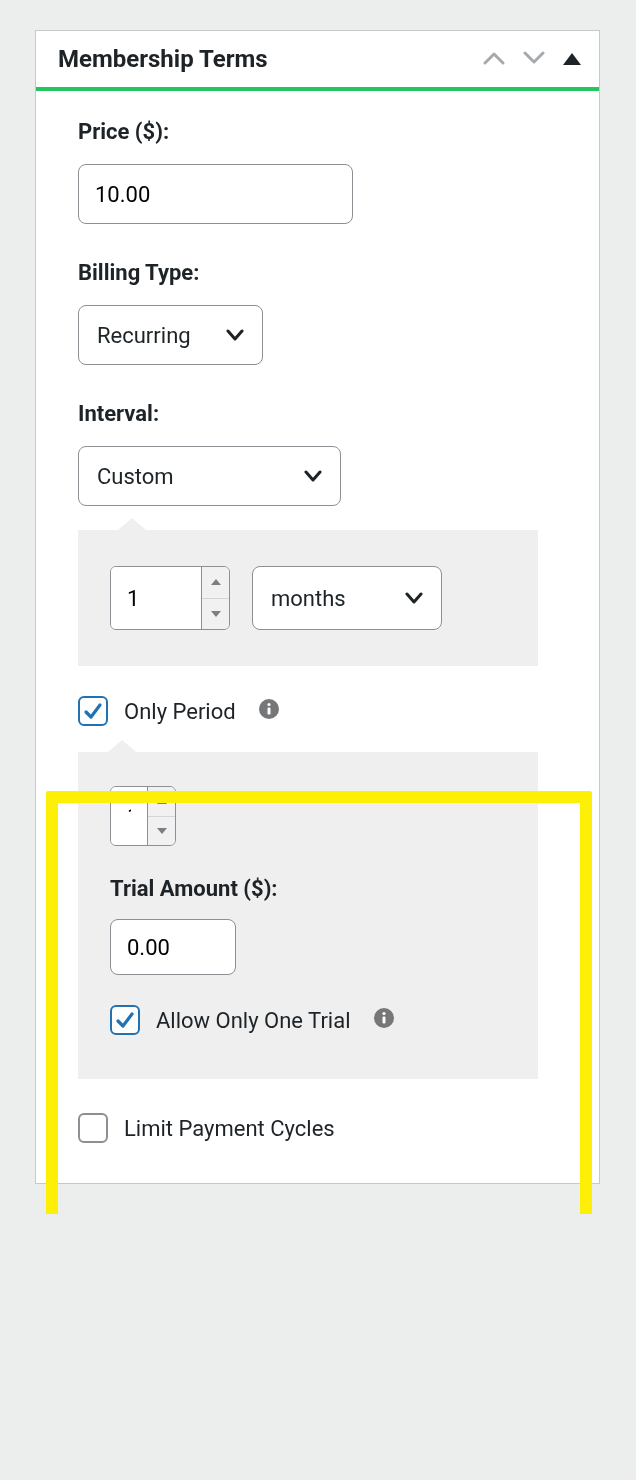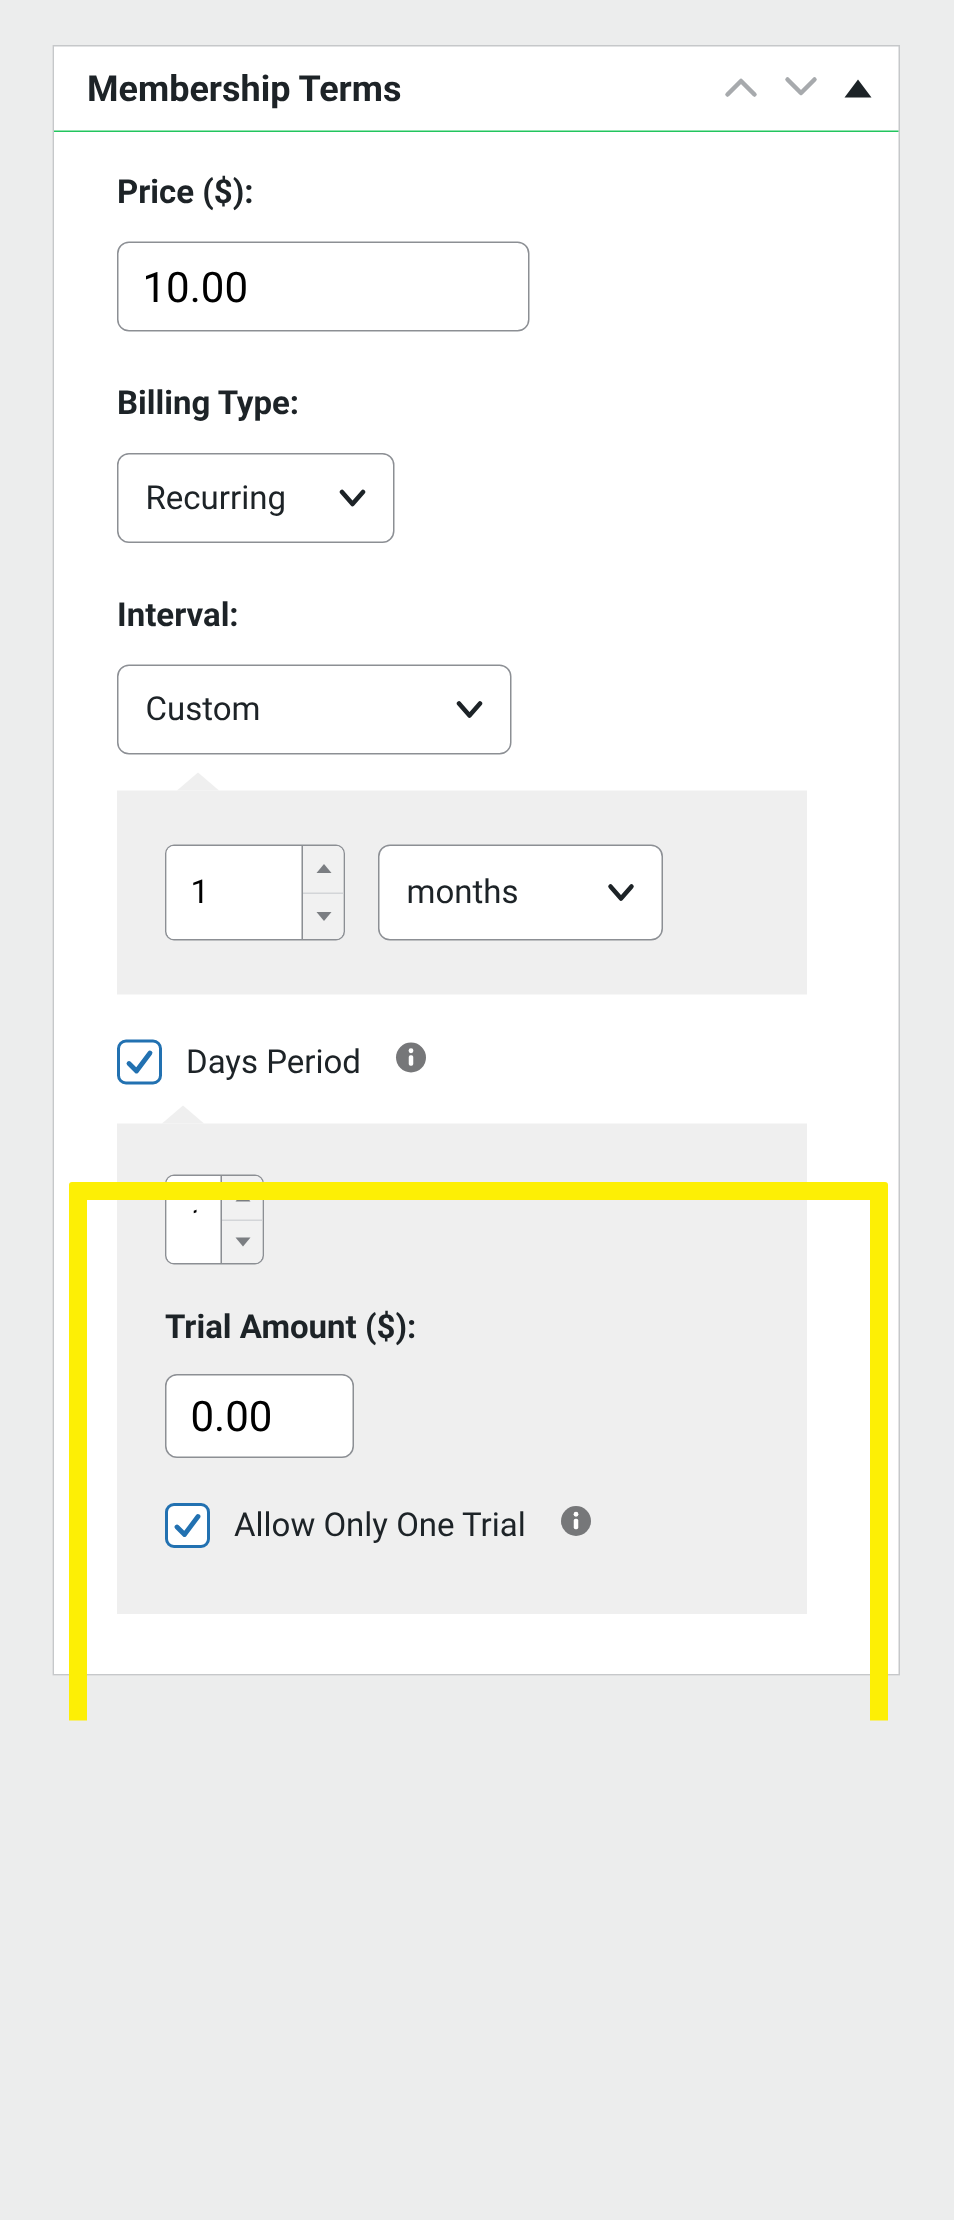--- a/index.html
+++ b/index.html
@@ -15,21 +15,21 @@
   .panel {
     background: #fff;
     border: 1px solid #c6c8ca;
     width: 565px;
   }
 
   .panel-header {
     display: flex;
     align-items: center;
     padding: 14px 18px 14px 22px;
-    border-bottom: 1px solid #22c55e;
+    border-bottom: 4px solid #22c55e;
     justify-content: space-between;
   }
   .panel-title {
     font-size: 24px;
     font-weight: 700;
     flex: 1;
   }
   .hdr-controls {
     display: flex;
     align-items: center;
@@ -53,21 +53,21 @@
   .field-label {
     font-size: 22px;
     font-weight: 700;
     margin-bottom: 20px;
   }
 
   .text-input {
     height: 60px;
     border: 1px solid #8c8f94;
     border-radius: 8px;
-    font-size: 28px;
+    font-size: 22px;
     padding: 0 16px;
     background: #fff;
     font-family: inherit;
   }
   .price-input { width: 275px; }
 
   .block { margin-bottom: 36px; }
 
   .select-like {
     height: 60px;
@@ -287,21 +287,21 @@
         </div>
       </div>
     </div>
 
     <div class="check-row">
       <span class="checkbox checked">
         <svg width="20" height="20" viewBox="0 0 20 20">
             <polyline points="3,11 8,16 17,4" fill="none" stroke="#2271b1" stroke-width="3.2" stroke-linecap="round" stroke-linejoin="round"></polyline>
           </svg>
       </span>
-      <span>Days Period</span>
+      <span>Only Period</span>
       <span class="info">
         <svg width="22" height="22" viewBox="0 0 22 22">
             <circle cx="11" cy="11" r="10" fill="#767779"></circle>
             <circle cx="11" cy="6.5" r="1.6" fill="#fff"></circle>
             <rect x="9.5" y="9.5" width="3" height="7" rx="1.2" fill="#fff"></rect>
           </svg>
       </span>
     </div>
 
     <div class="trial-box">
@@ -334,17 +334,23 @@
         <span class="info">
           <svg width="22" height="22" viewBox="0 0 22 22">
               <circle cx="11" cy="11" r="10" fill="#767779"></circle>
               <circle cx="11" cy="6.5" r="1.6" fill="#fff"></circle>
               <rect x="9.5" y="9.5" width="3" height="7" rx="1.2" fill="#fff"></rect>
             </svg>
         </span>
       </div>
     </div>
 
+    <div class="check-row limit-row">
+      <span class="checkbox">
+        
+      </span>
+      <span>Limit Payment Cycles</span>
+    </div>
 
     <div class="highlight"></div>
 
   </div>
 </div>
 
 </body></html>

